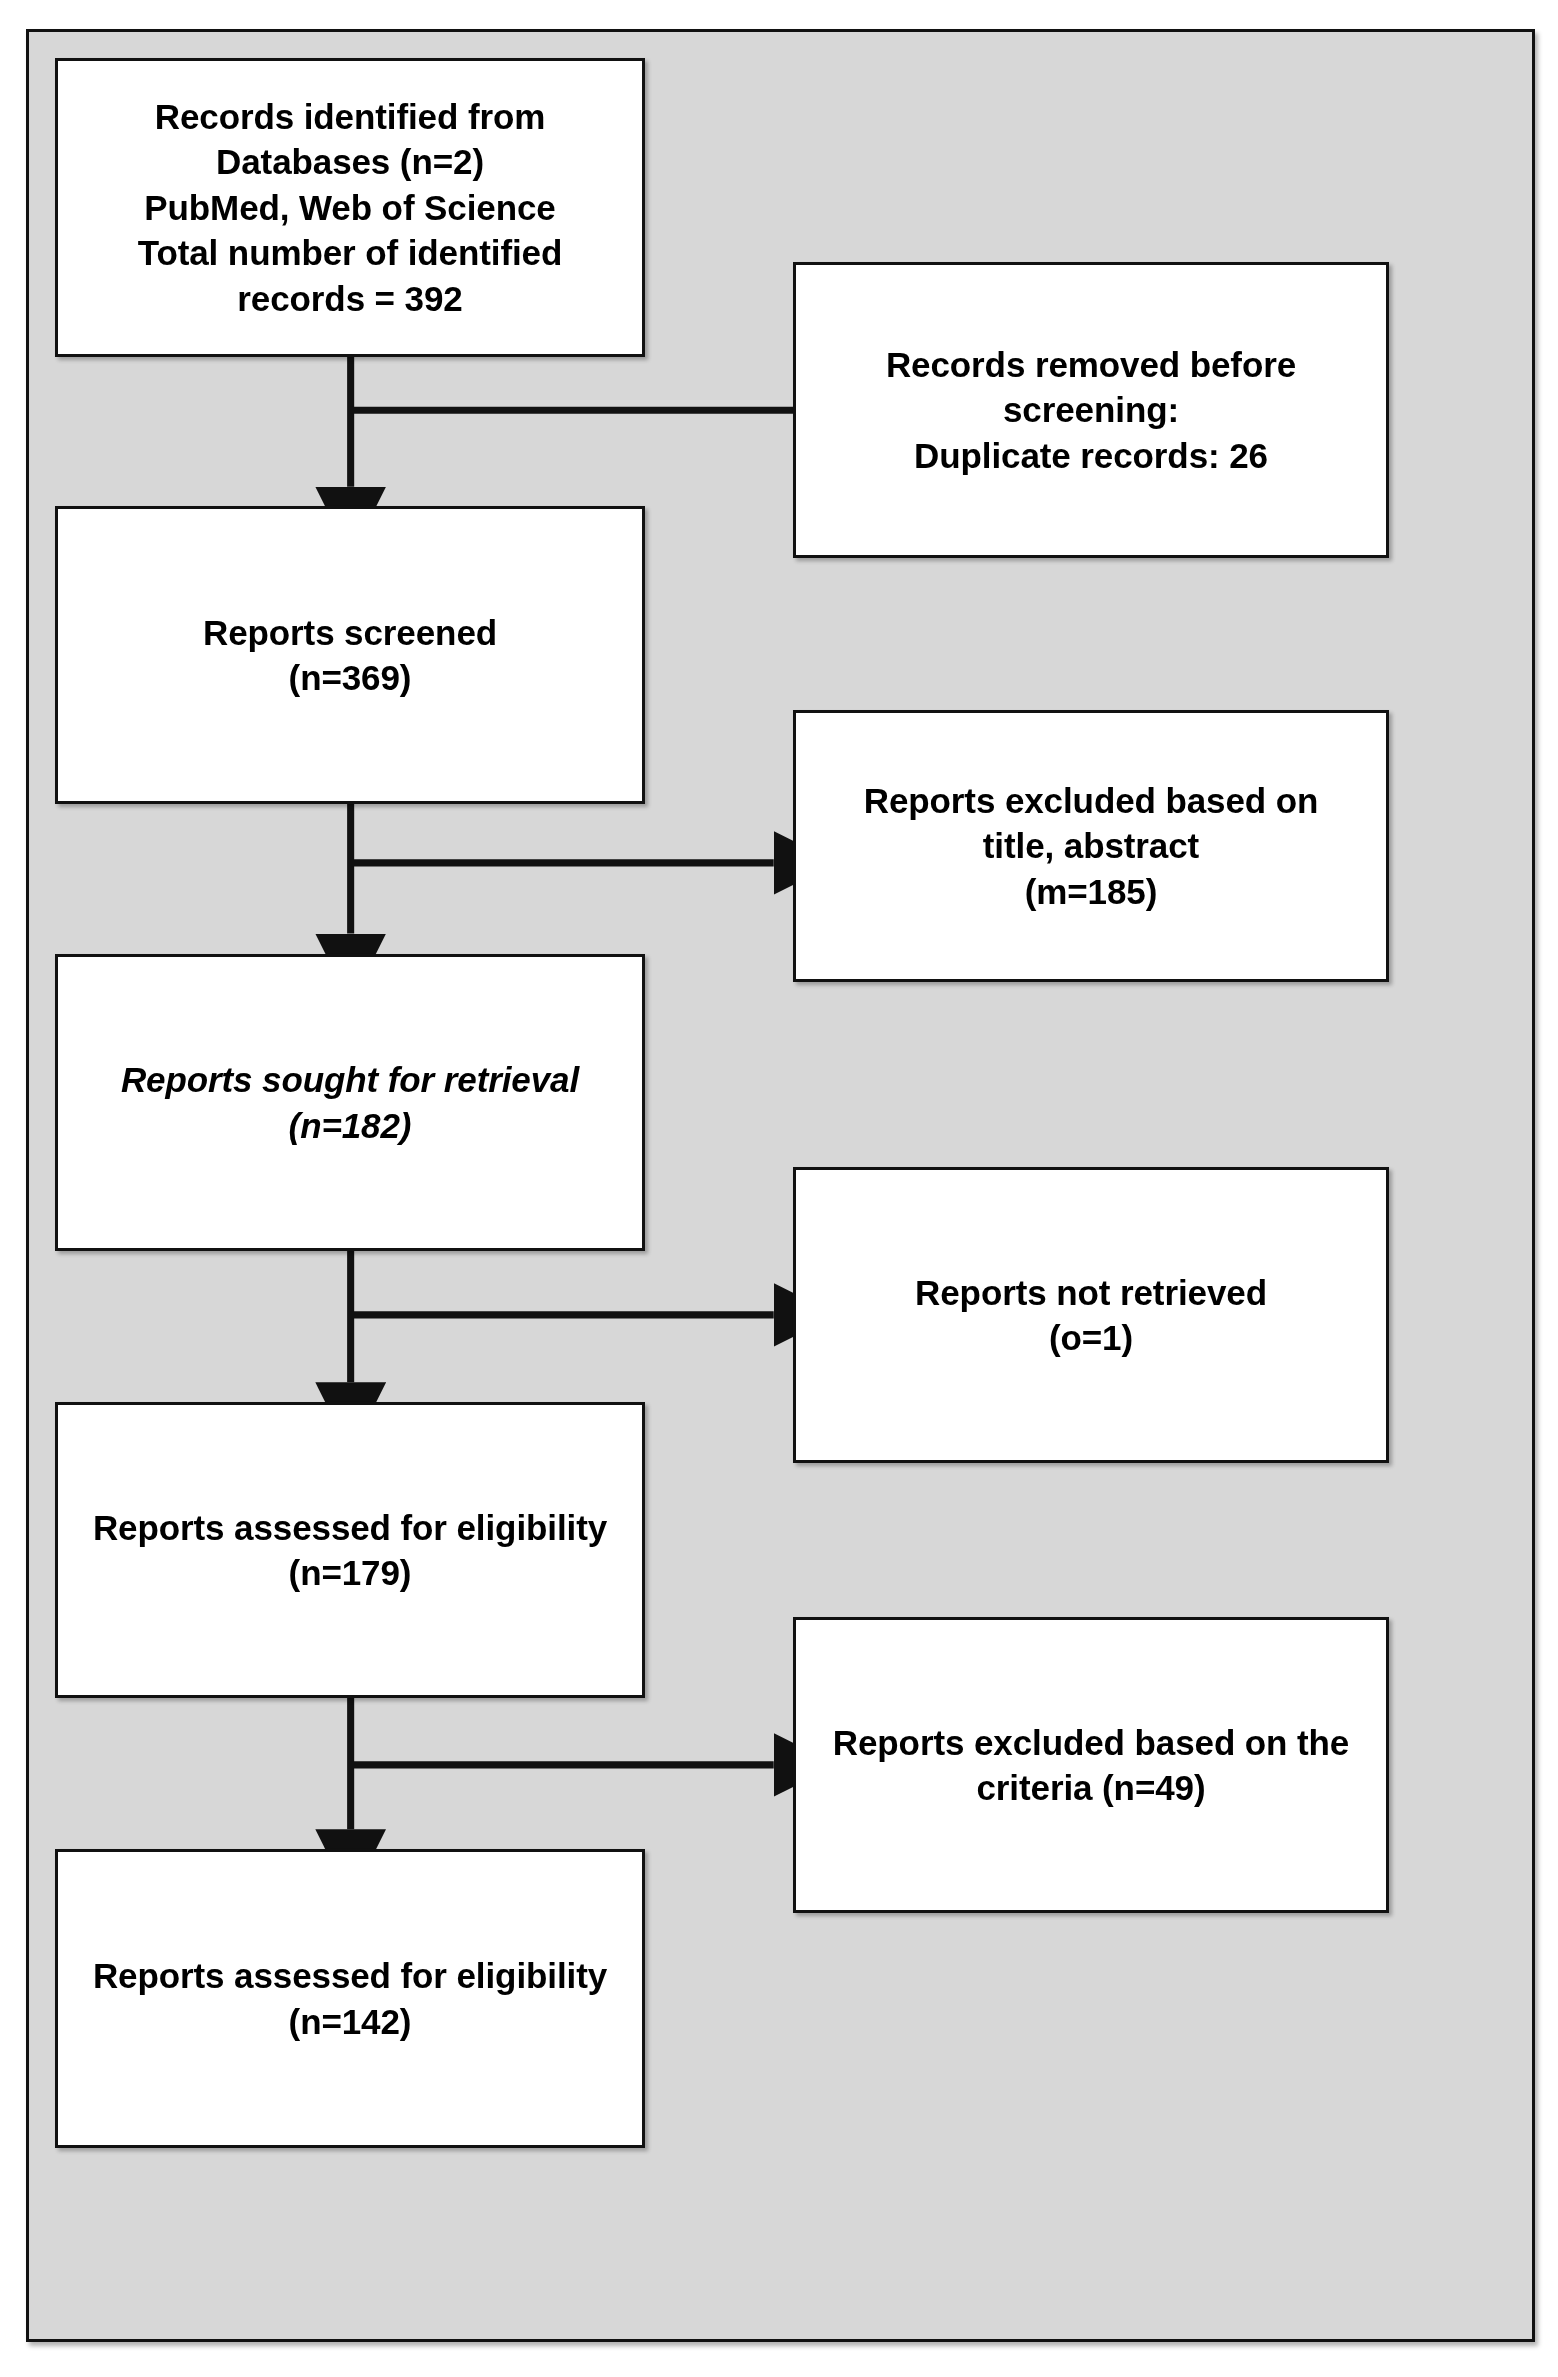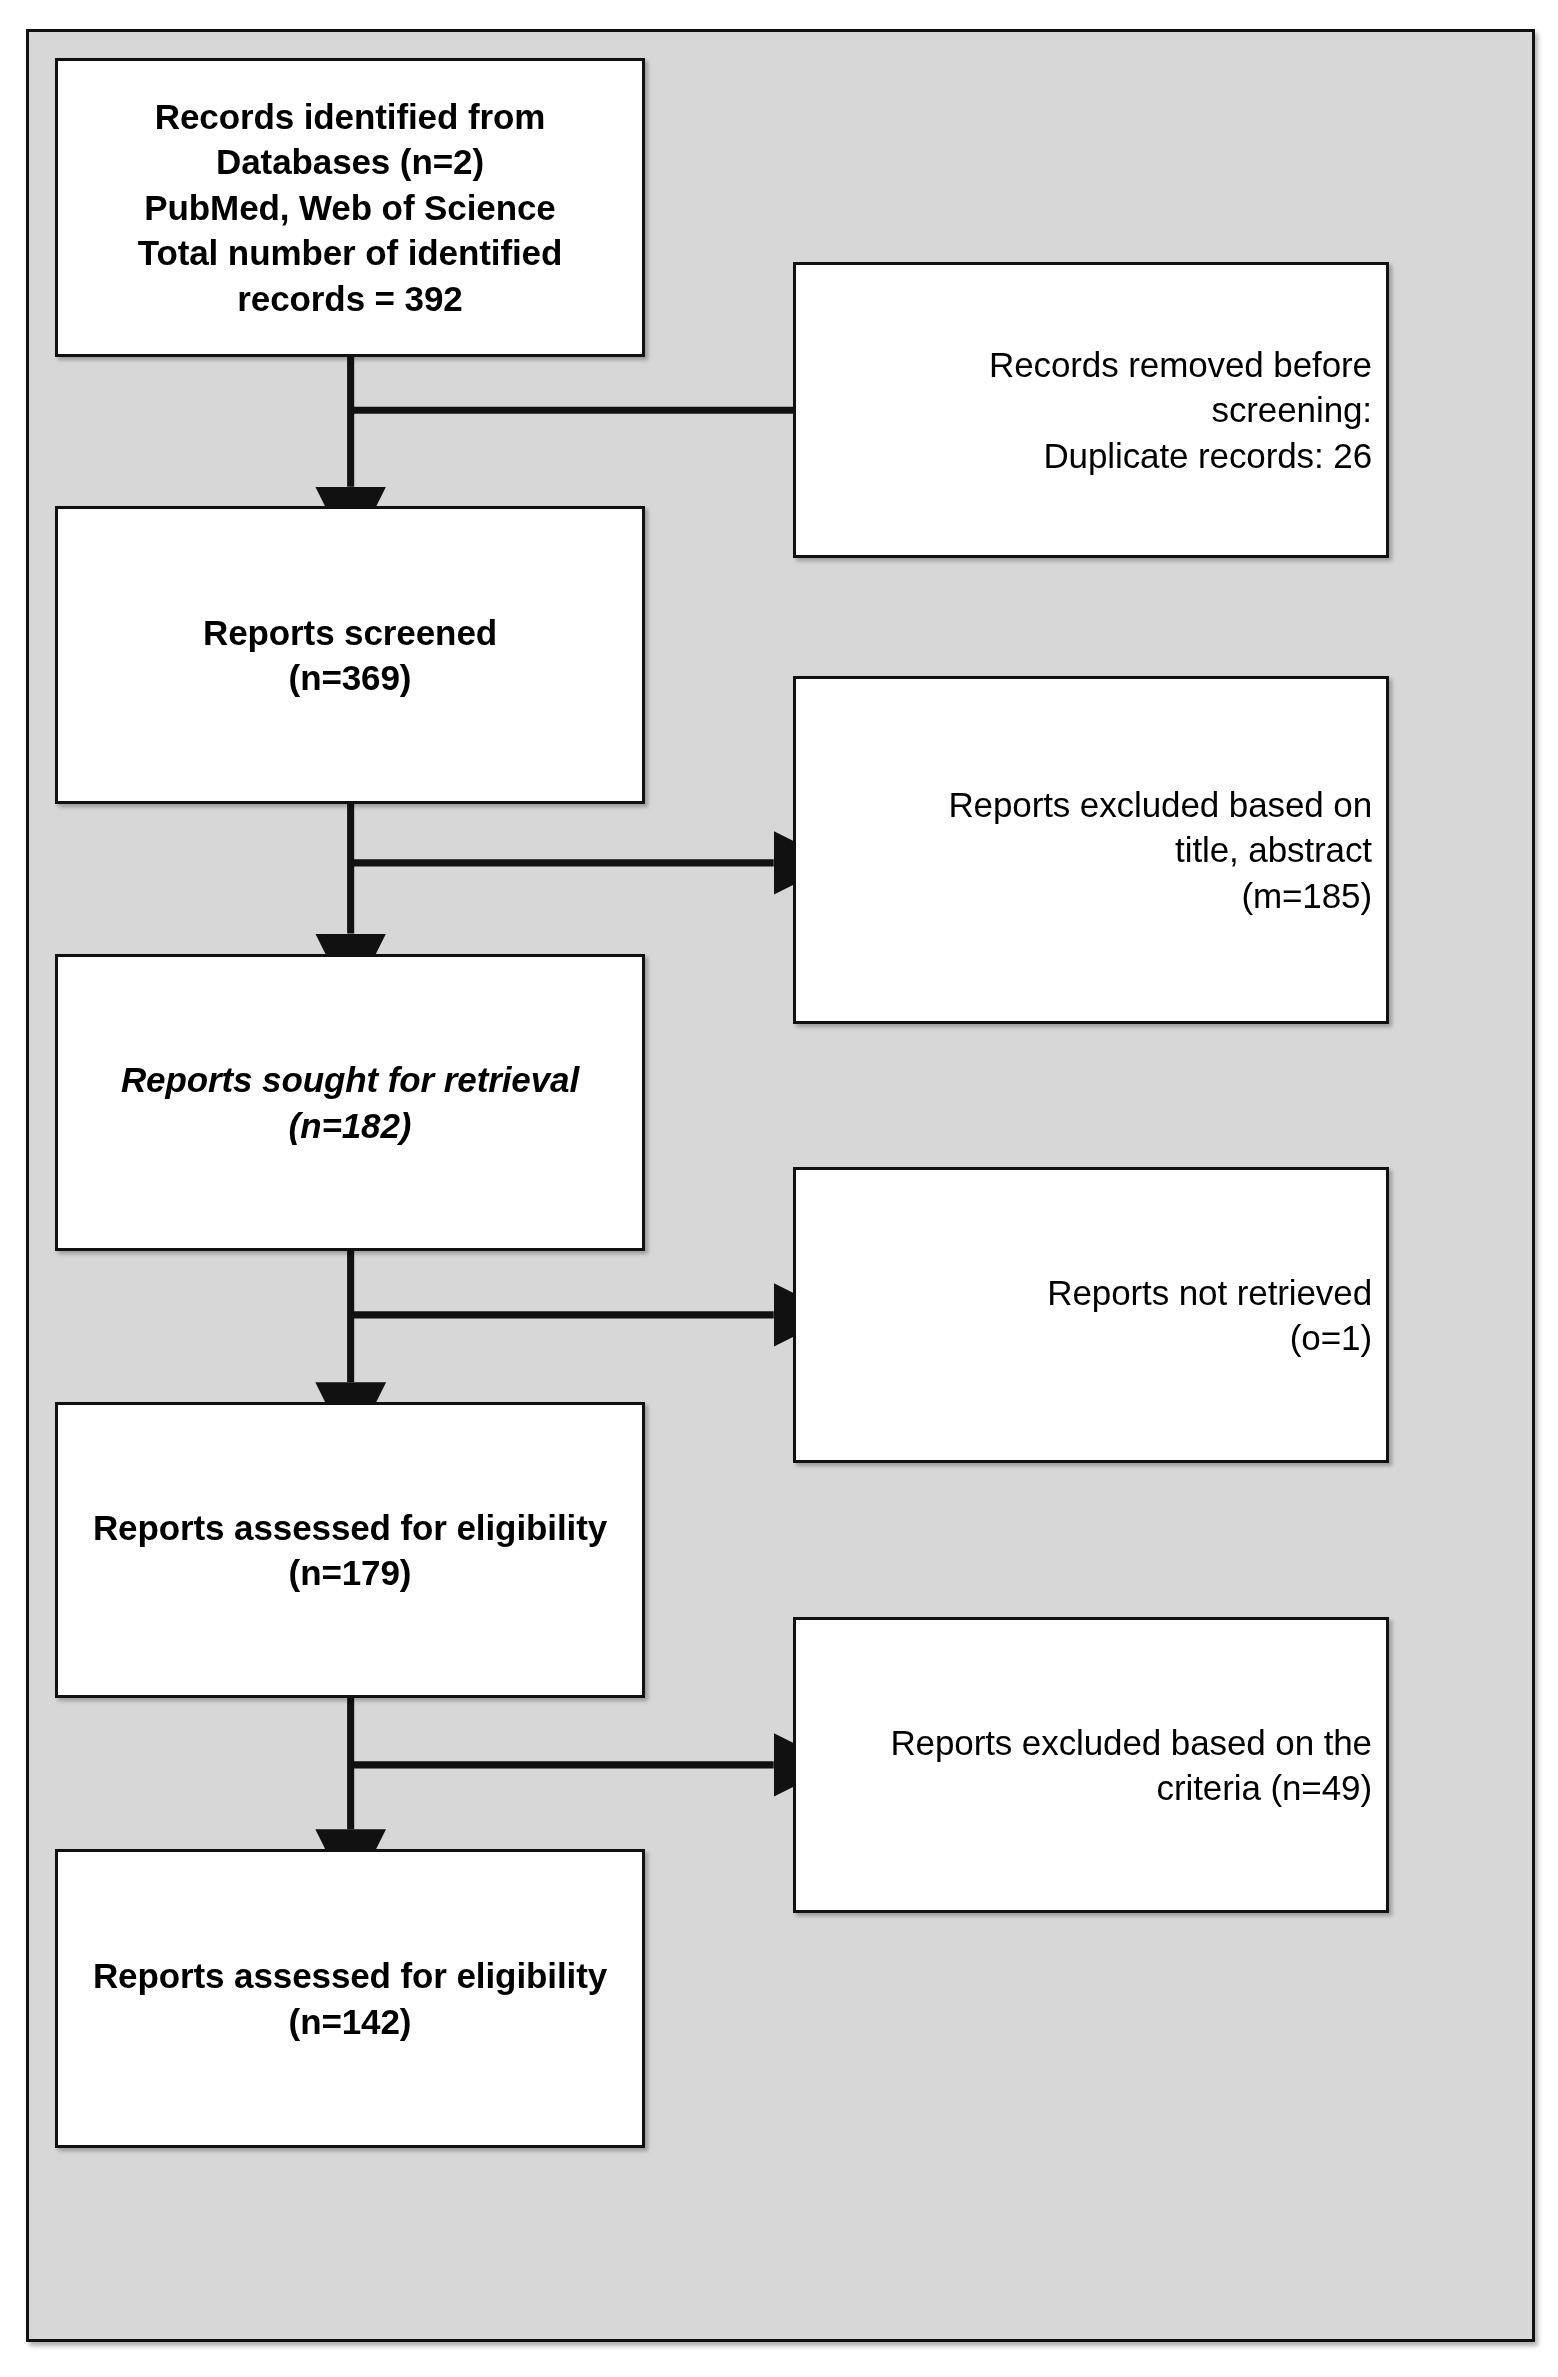--- a/index.html
+++ b/index.html
@@ -60,24 +60,23 @@
     color: #000000;
   }
   
   .node.flow .txt {
     font-weight: 700;
     font-size: 35px;
     letter-spacing: -0.1px;
   }
   
   .node.side .txt {
-    font-weight: 400;
+    font-weight: 700;
     font-size: 35px;
     letter-spacing: -0.1px;
-    text-align: right;
   }
   
   .col-left  { left: 55px;   width: 590px; }
   .col-right { left: 793px; width: 596px; }
 </style>
 </head>
 <body>
 
 <div id="stage">
 
@@ -136,21 +135,21 @@
     <span class="txt">Reports assessed for eligibility
 (n=142)</span>
   </div>
 
   <div class="node side col-right" style="top:262px; height:296px;">
     <span class="txt">Records removed before
 screening:
 Duplicate records: 26</span>
   </div>
 
-  <div class="node side col-right" style="top:676px; height:348px;">
+  <div class="node side col-right" style="top:710px; height:272px;">
     <span class="txt">Reports excluded based on
 title, abstract
 (m=185)</span>
   </div>
 
   <div class="node side col-right" style="top:1167px; height:296px;">
     <span class="txt">Reports not retrieved
 (o=1)</span>
   </div>
 

